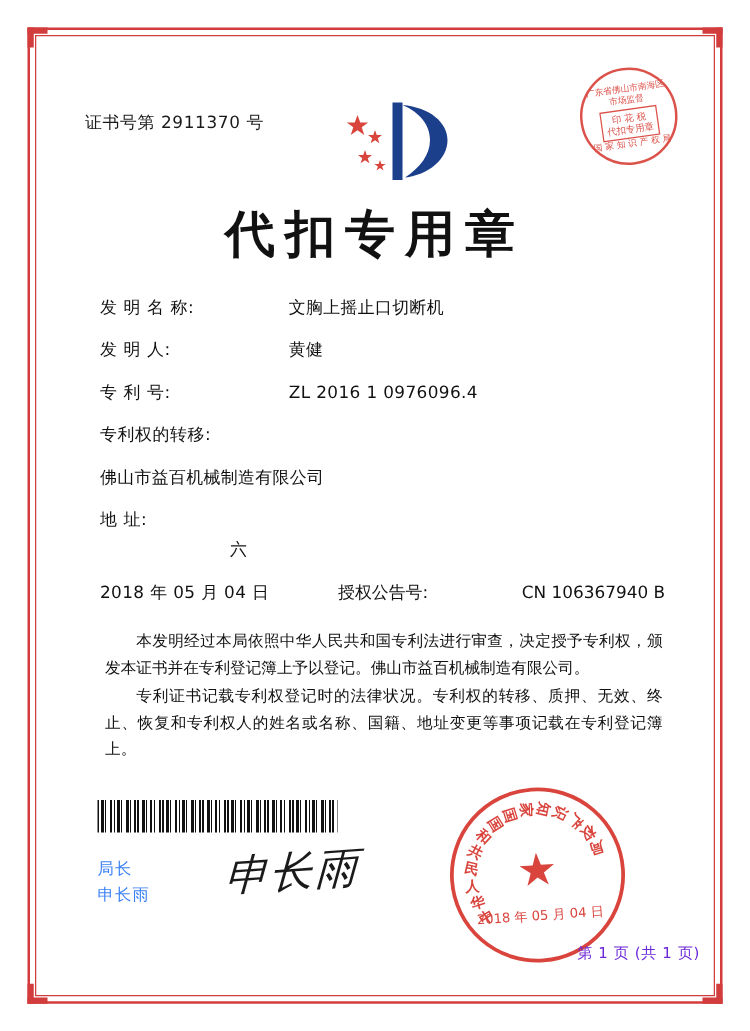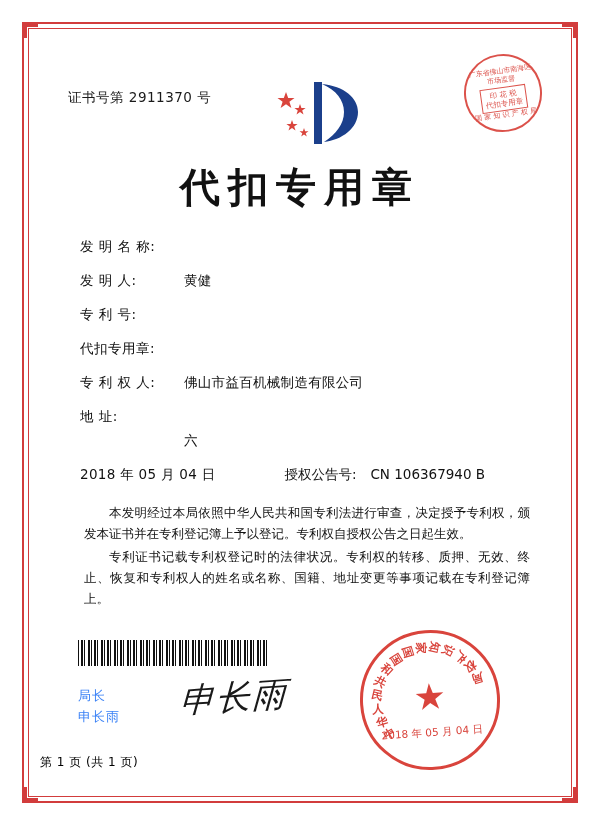--- a/index.html
+++ b/index.html
@@ -105,36 +105,36 @@
     position: absolute;
     left: 40px; right: 20px; top: 196px;
     font-size: 13.5px;
     color: #111;
     line-height: 20px;
   }
   .field-row {
     display: flex;
     align-items: flex-start;
     margin-bottom: 14px;
+    gap: 47px;
   }
   .field-label {
     width: 104px;
     flex: 0 0 104px;
     letter-spacing: 0.5px;
     white-space: nowrap;
   }
   .field-value {
     flex: 1 1 auto;
     letter-spacing: 0.3px;
   }
   .field-row.two-col .col2-label {
     width: 100px;
     flex: 0 0 100px;
     white-space: nowrap;
-    text-align: center;
   }
   .field-row.two-col .col2-value {
     flex: 1 1 auto;
   }
   .addr-second {
     margin-left: 104px;
     margin-top: -10px;
     margin-bottom: 14px;
   }
 
@@ -219,23 +219,23 @@
     transform: translate(-50%, 26px);
     font-size: 10.5px;
     white-space: nowrap;
     color: #d9443c;
     font-family: "DejaVu Sans", "Liberation Sans", sans-serif;
   }
 
   .page-footer {
     position: absolute;
     left: 0; right: 0; bottom: 14px;
-    text-align: left;
+    text-align: right;
     font-size: 12px;
-    color: #000000;
+    color: #6d28d9;
     letter-spacing: 0.5px;
   }
 </style>
 </head>
 <body>
 
 <div class="page">
 
   <div class="frame-outer"></div>
   <div class="frame-inner"></div>
@@ -271,55 +271,56 @@
         <div>国 家 知 识 产 权 局</div>
       </div>
     </div>
 
     <div class="title">代扣专用章</div>
 
     <div class="fields">
 
       <div class="field-row">
         <div class="field-label">发 明 名 称:</div>
+        <div class="field-value">文胸上摇止口切断机</div>
       </div>
 
       <div class="field-row">
         <div class="field-label">发 明 人:</div>
         <div class="field-value">黄健</div>
       </div>
 
       <div class="field-row">
         <div class="field-label">专 利 号:</div>
-      </div>
-
-      <div class="field-row">
-        <div class="field-label">代扣专用章:</div>
-      </div>
-
-      <div class="field-row">
-        <div class="field-label">专 利 权 人:</div>
+        <div class="field-value">ZL 2016 1 0976096.4</div>
+      </div>
+
+      <div class="field-row">
+        <div class="field-label">专利权的转移:</div>
+      </div>
+
+      <div class="field-row">
         <div class="field-value">佛山市益百机械制造有限公司</div>
       </div>
 
       <div class="field-row">
         <div class="field-label">地 址:</div>
       </div>
       <div class="addr-second">六</div>
 
       <div class="field-row two-col">
         <div class="field-value">2018 年 05 月 04 日</div>
         <div class="col2-label">授权公告号:</div>
         <div class="col2-value">CN 106367940 B</div>
       </div>
 
     </div>
 
     <div class="paragraphs">
-      <p>本发明经过本局依照中华人民共和国专利法进行审查，决定授予专利权，颁发本证书并在专利登记簿上予以登记。专利权自授权公告之日起生效。</p>
+      <p>本发明经过本局依照中华人民共和国专利法进行审查，决定授予专利权，颁发本证书并在专利登记簿上予以登记。佛山市益百机械制造有限公司。</p>
       <p>专利证书记载专利权登记时的法律状况。专利权的转移、质押、无效、终止、恢复和专利权人的姓名或名称、国籍、地址变更等事项记载在专利登记簿上。</p>
     </div>
 
     <div class="barcode"></div>
 
     <div class="signature-block">
       <div>局长</div>
       <div>申长雨</div>
     </div>
 

